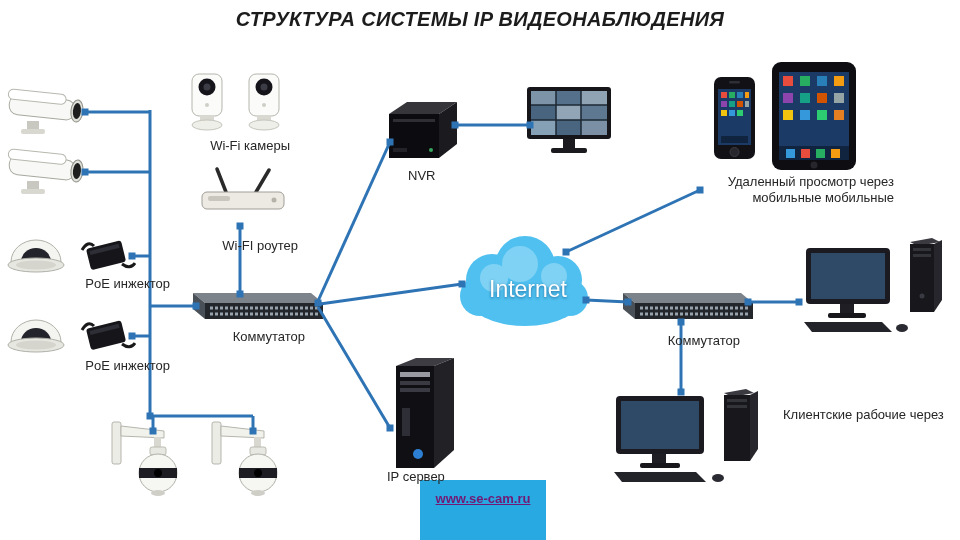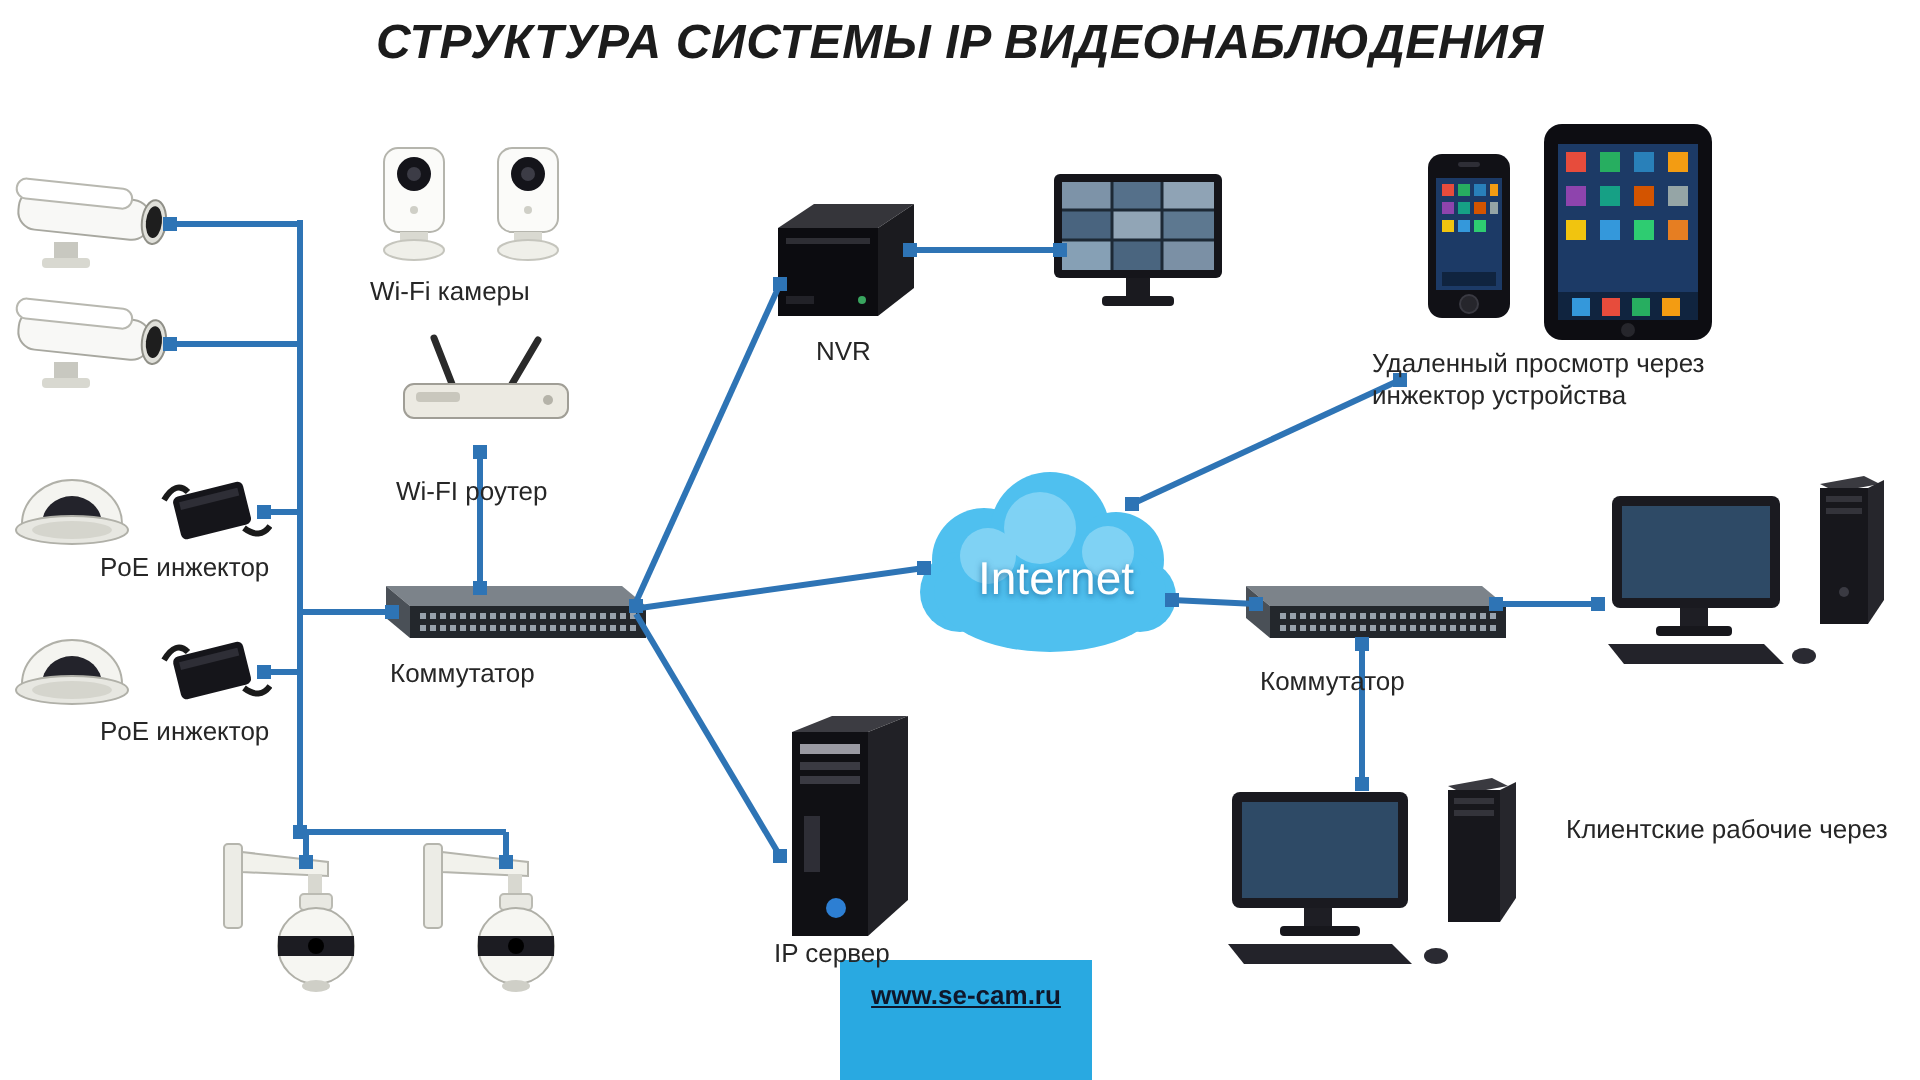--- a/index.html
+++ b/index.html
@@ -2,29 +2,29 @@
 <html><head>
 <meta charset="utf-8">
 <style>
   *{margin:0;padding:0;box-sizing:border-box}
   html,body{background:#fff}
   body{font-family:"Liberation Sans",sans-serif}
   #canvas{position:relative;width:960px;height:540px;background:#ffffff;overflow:hidden}
   .device{position:absolute;z-index:2}
   .connectors{position:absolute;left:0;top:0;z-index:4;pointer-events:none}
   .lbl{position:absolute;z-index:6;font-size:13px;color:#262626;white-space:nowrap}
-  .lbl.center{text-align:left}
+  .lbl.center{text-align:right}
   .lbl.wrap{white-space:normal}
-  #title{position:absolute;top:8px;left:0;width:100%;text-align:center;font-size:24px;
+  #title{position:absolute;top:8px;left:0;width:100%;text-align:center;font-size:20px;
          font-weight:700;font-style:italic;color:#1c1c1c;z-index:6;letter-spacing:.3px}
   #internet-label{position:absolute;left:478px;top:276px;width:100px;text-align:center;z-index:6;
          color:#ffffff;font-size:23px;text-shadow:0 1px 3px rgba(20,80,130,.75)}
   #website{position:absolute;left:420px;top:480px;width:126px;height:60px;background:#29a9e1;
          z-index:5;text-align:center;padding-top:9px}
-  #website span{font-size:13px;font-weight:700;color:#0f172a;text-decoration:underline}
+  #website span{font-size:13px;font-weight:700;color:#701a75;text-decoration:underline}
 </style>
 </head>
 <body>
 
 <div id="canvas">
 
   <div id="title">СТРУКТУРА СИСТЕМЫ IP ВИДЕОНАБЛЮДЕНИЯ</div>
 
   <svg class="connectors" width="960" height="540" viewBox="0 0 960 540">
     <g stroke="#2E74B5" stroke-width="3" fill="none">
@@ -270,21 +270,21 @@
       <rect x="47" y="50" width="10" height="10" fill="#2ecc71"></rect>
       <rect x="64" y="50" width="10" height="10" fill="#e67e22"></rect>
       <rect x="9" y="86" width="70" height="14" fill="#10243f"></rect>
       <rect x="16" y="89" width="9" height="9" fill="#3498db"></rect>
       <rect x="31" y="89" width="9" height="9" fill="#e74c3c"></rect>
       <rect x="46" y="89" width="9" height="9" fill="#27ae60"></rect>
       <rect x="61" y="89" width="9" height="9" fill="#f39c12"></rect>
       <circle cx="44" cy="105" r="3.5" fill="#26262c"></circle>
     </svg>
   </div>
-  <div class="lbl center wrap" style="left:686px;top:174px;width:208px;line-height:1.25">Удаленный просмотр через инжектор устройства</div>
+  <div class="lbl center wrap" style="left:686px;top:174px;width:208px;line-height:1.25">Удаленный просмотр через мобильные мобильные</div>
 
   <div class="device" style="left:615px;top:283px">
     <svg width="140" height="42" viewBox="0 0 140 42">
       <polygon points="8,10 126,10 138,20 20,20" fill="#7c838a"></polygon>
       <polygon points="8,10 20,20 20,36 8,26" fill="#4a5057"></polygon>
       <rect x="20" y="20" width="118" height="16" fill="#23272c"></rect>
       <line x1="25" y1="25" x2="133" y2="25" stroke="#98a2ac" stroke-width="3" stroke-dasharray="3 2"></line>
       <line x1="25" y1="31" x2="133" y2="31" stroke="#98a2ac" stroke-width="3" stroke-dasharray="3 2"></line>
     </svg>
   </div>

